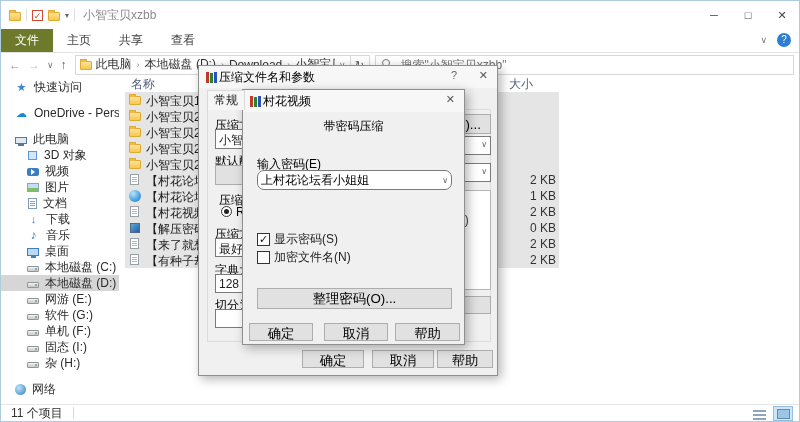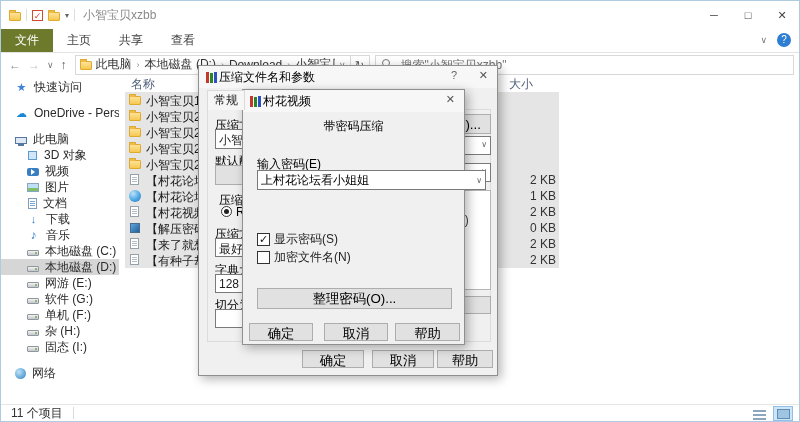--- a/index.html
+++ b/index.html
@@ -120,21 +120,21 @@
   .radio{position:absolute;width:11px;height:11px;border:1px solid #333;border-radius:50%;background:#fff;}
   .radio::after{content:"";position:absolute;left:2px;top:2px;width:5px;height:5px;border-radius:50%;background:#222;}
   #arc-whitebox{position:absolute;left:248px;top:124px;width:44px;height:100px;background:#fff;border:1px solid #b5b5b5;}
   #arc-graybtn{left:248px;top:230px;width:44px;height:18px;}
 
   #dlg-password{left:241px;top:88px;width:223px;height:256px;}
   #pwd-heading{position:absolute;left:0;top:28px;width:100%;text-align:center;color:#000;}
   .cbrow{position:absolute;display:flex;align-items:center;gap:4px;}
   .cb{width:13px;height:13px;background:#fff;border:1px solid #333;position:relative;flex:none;}
   .cb.checked::after{content:"✓";position:absolute;left:1px;top:-1px;font-size:11px;color:#111;}
-  #pwd-combo{left:14px;top:80px;width:229px;height:20px;}
+  #pwd-combo{left:14px;top:80px;width:195px;height:20px;border-radius:7px;}
   #pwd-combo input{border:none;outline:none;width:170px;font-family:inherit;font-size:12px;color:#000;background:transparent;padding:0;}
 </style>
 </head>
 <body>
 
 <div id="win">
 
   <div id="titlebar">
     <div class="qat">
       <span class="ico folder-icon"></span>
@@ -226,20 +226,24 @@
         </div>
         <div class="side-item ind">
           <span class="ico download-icon">↓</span>
           <span>下载</span>
         </div>
         <div class="side-item ind">
           <span class="ico music-icon">♪</span>
           <span>音乐</span>
         </div>
         <div class="side-item ind">
+          <span class="ico desktop-icon"></span>
+          <span>桌面</span>
+        </div>
+        <div class="side-item ind">
           <span class="ico drive-icon"></span>
           <span>本地磁盘 (C:)</span>
         </div>
         <div class="side-item ind sel">
           <span class="ico drive-icon"></span>
           <span>本地磁盘 (D:)</span>
         </div>
         <div class="side-item ind">
           <span class="ico drive-icon"></span>
           <span>网游 (E:)</span>
@@ -247,25 +251,25 @@
         <div class="side-item ind">
           <span class="ico drive-icon"></span>
           <span>软件 (G:)</span>
         </div>
         <div class="side-item ind">
           <span class="ico drive-icon"></span>
           <span>单机 (F:)</span>
         </div>
         <div class="side-item ind">
           <span class="ico drive-icon"></span>
+          <span>固态 (I:)</span>
+        </div>
+        <div class="side-item ind">
+          <span class="ico drive-icon"></span>
           <span>杂 (H:)</span>
-        </div>
-        <div class="side-item ind">
-          <span class="ico drive-icon"></span>
-          <span>固态 (I:)</span>
         </div>
       </div>
       <div class="side-section">
         <div class="side-item">
           <span class="ico network-icon"></span>
           <span>网络</span>
         </div>
       </div>
     </div>
 

